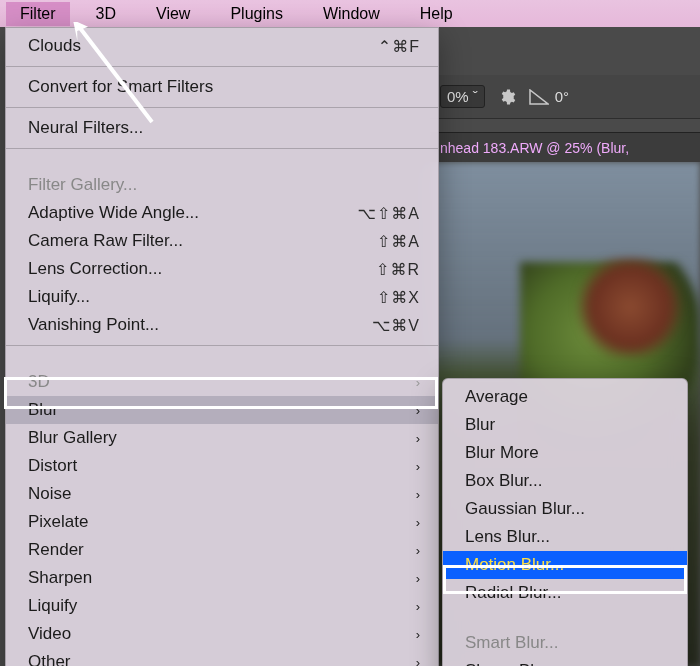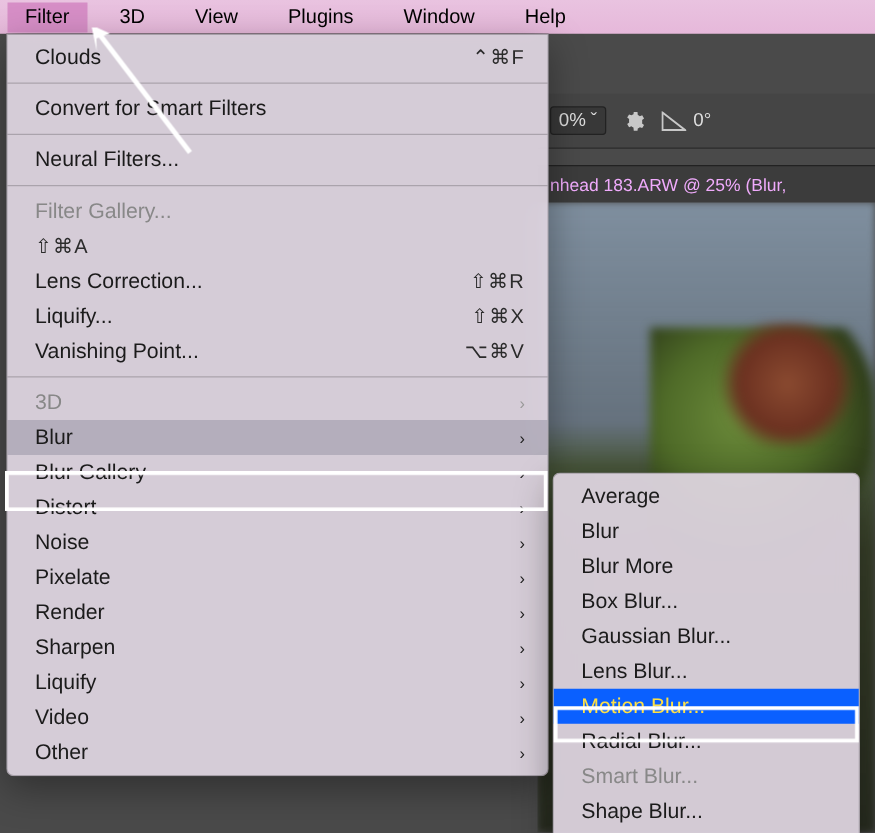--- a/index.html
+++ b/index.html
@@ -25,21 +25,21 @@
   .photo { position: absolute; inset: 0; background:
     linear-gradient(180deg, rgba(140,160,180,0.8) 0%, rgba(120,140,160,0.6) 35%, rgba(70,90,50,0.7) 42%, rgba(50,60,30,0.75) 55%, rgba(35,40,25,0.85) 100%);
     filter: blur(3px);
   }
   .tree { position:absolute; top:100px; right:0; width:180px; height:180px; background: radial-gradient(circle at 40% 40%, #6b8a3a 0%, #4f6b28 40%, #2f3d1a 70%, transparent 75%); filter: blur(4px);}
   .red-tree { position:absolute; top:95px; right:10px; width:120px; height:100px; background: radial-gradient(circle, #8a4a30 0%, #6b3020 50%, transparent 70%); filter: blur(4px); }
 
   
   .menu { position: absolute; background: rgba(224,214,226,0.93); backdrop-filter: blur(10px); border: 1px solid rgba(0,0,0,0.22); border-radius: 0 0 6px 6px; box-shadow: 0 10px 30px rgba(0,0,0,0.35); font-size: 17px; color: #1b1b1b; padding: 4px 0; }
   .menu .row { display: flex; align-items: center; justify-content: space-between; padding: 4px 18px 4px 22px; white-space: nowrap; cursor: default; min-height: 28px; gap: 36px; }
-  .menu .row.disabled { color: #888; }
+  .menu .row.disabled { color: #888; margin-top: 22px; }
   .menu .row .shortcut { color: #2b2b2b; font-size: 16px; letter-spacing: 1px; }
   .menu .sep { height: 1px; background: rgba(0,0,0,0.2); margin: 6px 0; }
   .menu .row.hover { background: rgba(120,120,140,0.35); }
   .menu .row.selected { background: #0a60ff; color: #fde047; }
   .menu .arrow { font-size: 13px; color: #222; margin-left: 20px; }
   .menu .row.disabled .arrow { color: #999; }
 
   .filter-menu { top: 27px; left: 5px; width: 434px; }
   .blur-submenu { top: 378px; left: 442px; width: 246px; border-radius: 6px; }
 
@@ -106,20 +106,25 @@
       </div>
       <div class="sep"></div>
       <div class="row">
         <span>Neural Filters...</span>
       </div>
       <div class="sep"></div>
       <div class="row disabled">
         <span>Filter Gallery...</span>
       </div>
       <div class="row">
+        <span>Adaptive Wide Angle...</span>
+        <span class="shortcut">⌥⇧⌘A</span>
+      </div>
+      <div class="row">
+        <span>Camera Raw Filter...</span>
         <span class="shortcut">⇧⌘A</span>
       </div>
       <div class="row">
         <span>Lens Correction...</span>
         <span class="shortcut">⇧⌘R</span>
       </div>
       <div class="row">
         <span>Liquify...</span>
         <span class="shortcut">⇧⌘X</span>
       </div>

